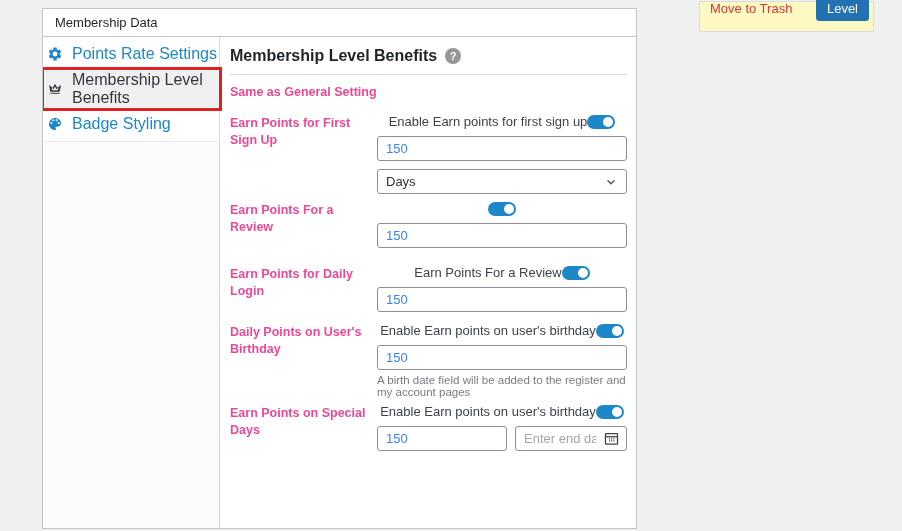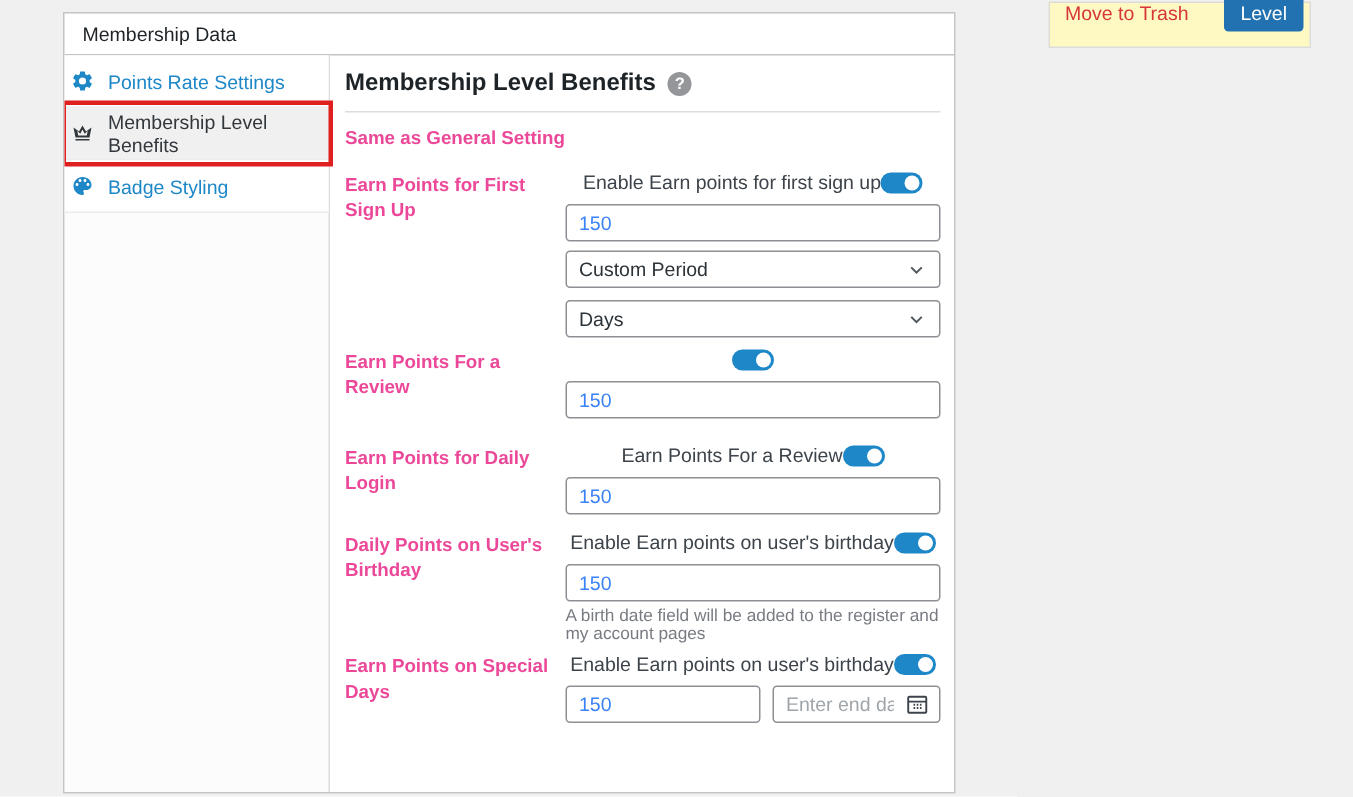--- a/index.html
+++ b/index.html
@@ -23,21 +23,21 @@
   }
   .metabox-body { display:flex; height:calc(100% - 28px); }
   
   .tabs {
     width:177px; flex:0 0 177px; border-right:1px solid #dcdcde;
     background:#fcfcfc; position:relative;
   }
   .tab {
     display:flex; align-items:center; gap:9px; height:35px; padding-left:4px;
     border-bottom:1px solid #ececec; background:#fff;
-    color:#1e87c8; cursor:pointer; font-size:13px;
+    color:#1e87c8; cursor:pointer; font-size:16px;
   }
   .tab.active { background:#f0f0f1; color:#32373c; }
   .tab .icon { display:flex; }
   .tab .icon svg { width:16px; height:16px; }
   .annotation {
     position:absolute; left:-2px; top:30px; width:181px; height:44px;
     border:3px solid #e01f1f; pointer-events:none; z-index:5;
   }
   
   .panel { flex:1; padding:9px 9px 0 10px; overflow:hidden; }
@@ -165,28 +165,20 @@
       <div class="setting-row" style="margin-bottom:8px;">
         <div class="setting-label">Earn Points for First Sign Up</div>
         <div class="setting-fields">
           <div class="toggle-line">
             <span>Enable Earn points for first sign up</span>
             <span class="toggle on">
                 <span class="knob"></span>
               </span>
           </div>
           <input class="text-input" value="150" style="">
-          <div class="select">
-            <span>Custom Period</span>
-            <span class="chev">
-              <svg width="14" height="14" viewBox="0 0 24 24" fill="none" stroke="#50575e" stroke-width="2.4">
-                  <polyline points="6 9 12 15 18 9"></polyline>
-                </svg>
-            </span>
-          </div>
           <div class="duo">
             <div class="select">
               <span>Days</span>
               <span class="chev">
                 <svg width="14" height="14" viewBox="0 0 24 24" fill="none" stroke="#50575e" stroke-width="2.4">
                     <polyline points="6 9 12 15 18 9"></polyline>
                   </svg>
               </span>
             </div>
           </div>

